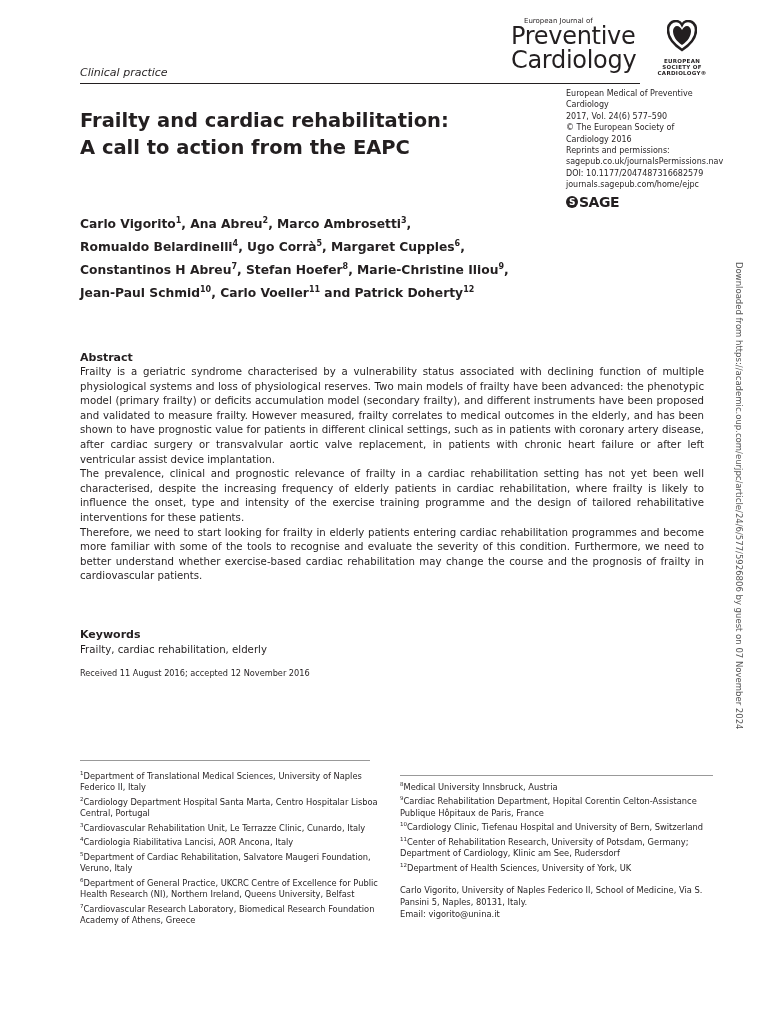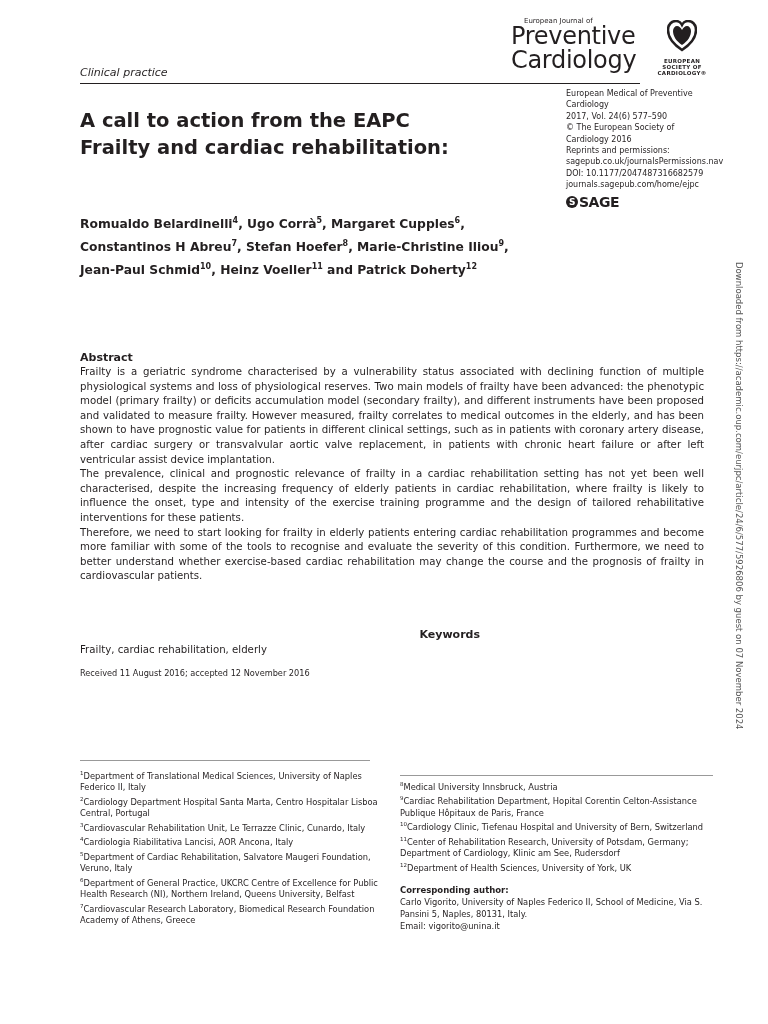--- a/index.html
+++ b/index.html
@@ -16,21 +16,21 @@
   .sage .s-circle { display:inline-block; width:12px; height:12px; border-radius:50%; background:#231f20; color:#fff; font-size:9px; line-height:12px; text-align:center; margin-right:1px; }
   .title { left:80px; top:108px; width:440px; font-size:19.5px; line-height:26.5px; font-weight:bold; color:#231f20; }
   .authors { left:80px; top:211px; width:480px; font-size:12.3px; line-height:19px; font-weight:bold; }
   .authors sup { font-size:8px; }
   .side-note { left:730px; top:262px; width:16px; height:500px; }
   .side-note span { position:absolute; left:0; top:0; transform-origin:0 0; transform:translate(14px,0) rotate(90deg); white-space:nowrap; font-size:8.5px; color:#555; }
   .abstract { left:80px; top:350px; width:624px; font-size:10.2px; line-height:14.6px; text-align:justify; }
   .abstract h3 { margin:0; font-size:11px; font-weight:bold; line-height:15px; }
   .abstract p { margin:0; }
   .keywords { left:80px; top:627px; width:400px; font-size:10.2px; line-height:15px; }
-  .keywords h3 { margin:0; font-size:11px; font-weight:bold;text-align:right; }
+  .keywords h3 { margin:0; font-size:11px; font-weight:bold; }
   .received { left:80px; top:668px; font-size:8.2px; }
   .fn-rule-left { left:80px; top:760px; width:290px; height:1px; background:#999; }
   .fn-rule-right { left:400px; top:775px; width:313px; height:1px; background:#999; }
   .affil { font-size:8.3px; line-height:11.6px; color:#231f20; }
   .affil p { margin:0; }
   .affil sup { font-size:5.5px; }
   .affil-left { left:80px; top:768px; width:300px; }
   .affil-right { left:400px; top:779px; width:320px; }
   .corr { left:400px; top:884px; width:320px; font-size:8.3px; line-height:12px; }
   .corr h4 { margin:0; font-size:8.5px; font-weight:bold; }
@@ -70,33 +70,36 @@
   <div>sagepub.co.uk/journalsPermissions.nav</div>
   <div>DOI: 10.1177/2047487316682579</div>
   <div>journals.sagepub.com/home/ejpc</div>
 </div>
 <div class="abs sage">
   <span class="s-circle">S</span>
   <span>SAGE</span>
 </div>
 
 <div class="abs title">
+  <div>Frailty and cardiac rehabilitation:</div>
   <div>A call to action from the EAPC</div>
-  <div>Frailty and cardiac rehabilitation:</div>
 </div>
 
 <div class="abs authors">
+  <div>
+    <span>Carlo Vigorito</span><sup>1</sup><span>, </span><span>Ana Abreu</span><sup>2</sup><span>, </span><span>Marco Ambrosetti</span><sup>3</sup><span>,</span>
+  </div>
   <div>
     <span>Romualdo Belardinelli</span><sup>4</sup><span>, </span><span>Ugo Corrà</span><sup>5</sup><span>, </span><span>Margaret Cupples</span><sup>6</sup><span>,</span>
   </div>
   <div>
     <span>Constantinos H Abreu</span><sup>7</sup><span>, </span><span>Stefan Hoefer</span><sup>8</sup><span>, </span><span>Marie-Christine Iliou</span><sup>9</sup><span>,</span>
   </div>
   <div>
-    <span>Jean-Paul Schmid</span><sup>10</sup><span>, </span><span>Heinz Voeller</span><sup>11</sup><span> and </span><span>Patrick Doherty</span><sup>12</sup>
+    <span>Jean-Paul Schmid</span><sup>10</sup><span>, </span><span>Carlo Voeller</span><sup>11</sup><span> and </span><span>Patrick Doherty</span><sup>12</sup>
   </div>
 </div>
 
 <div class="abs side-note">
   <span>Downloaded from https://academic.oup.com/eurjpc/article/24/6/577/5926806 by guest on 07 November 2024</span>
 </div>
 
 <div class="abs abstract">
   <h3>Abstract</h3>
   <p>Frailty is a geriatric syndrome characterised by a vulnerability status associated with declining function of multiple physiological systems and loss of physiological reserves. Two main models of frailty have been advanced: the phenotypic model (primary frailty) or deficits accumulation model (secondary frailty), and different instruments have been proposed and validated to measure frailty. However measured, frailty correlates to medical outcomes in the elderly, and has been shown to have prognostic value for patients in different clinical settings, such as in patients with coronary artery disease, after cardiac surgery or transvalvular aortic valve replacement, in patients with chronic heart failure or after left ventricular assist device implantation.</p>
@@ -125,16 +128,15 @@
 
 <div class="abs affil affil-right">
   <p><sup>8</sup><span>Medical University Innsbruck, Austria</span></p>
   <p><sup>9</sup><span>Cardiac Rehabilitation Department, Hopital Corentin Celton-Assistance Publique Hôpitaux de Paris, France</span></p>
   <p><sup>10</sup><span>Cardiology Clinic, Tiefenau Hospital and University of Bern, Switzerland</span></p>
   <p><sup>11</sup><span>Center of Rehabilitation Research, University of Potsdam, Germany; Department of Cardiology, Klinic am See, Rudersdorf</span></p>
   <p><sup>12</sup><span>Department of Health Sciences, University of York, UK</span></p>
 </div>
 
 <div class="abs corr">
-  <h4>Corresponding author:</h4>
   <p>Carlo Vigorito, University of Naples Federico II, School of Medicine, Via S. Pansini 5, Naples, 80131, Italy.</p>
   <p>Email: vigorito@unina.it</p>
 </div>
 
 </body></html>

